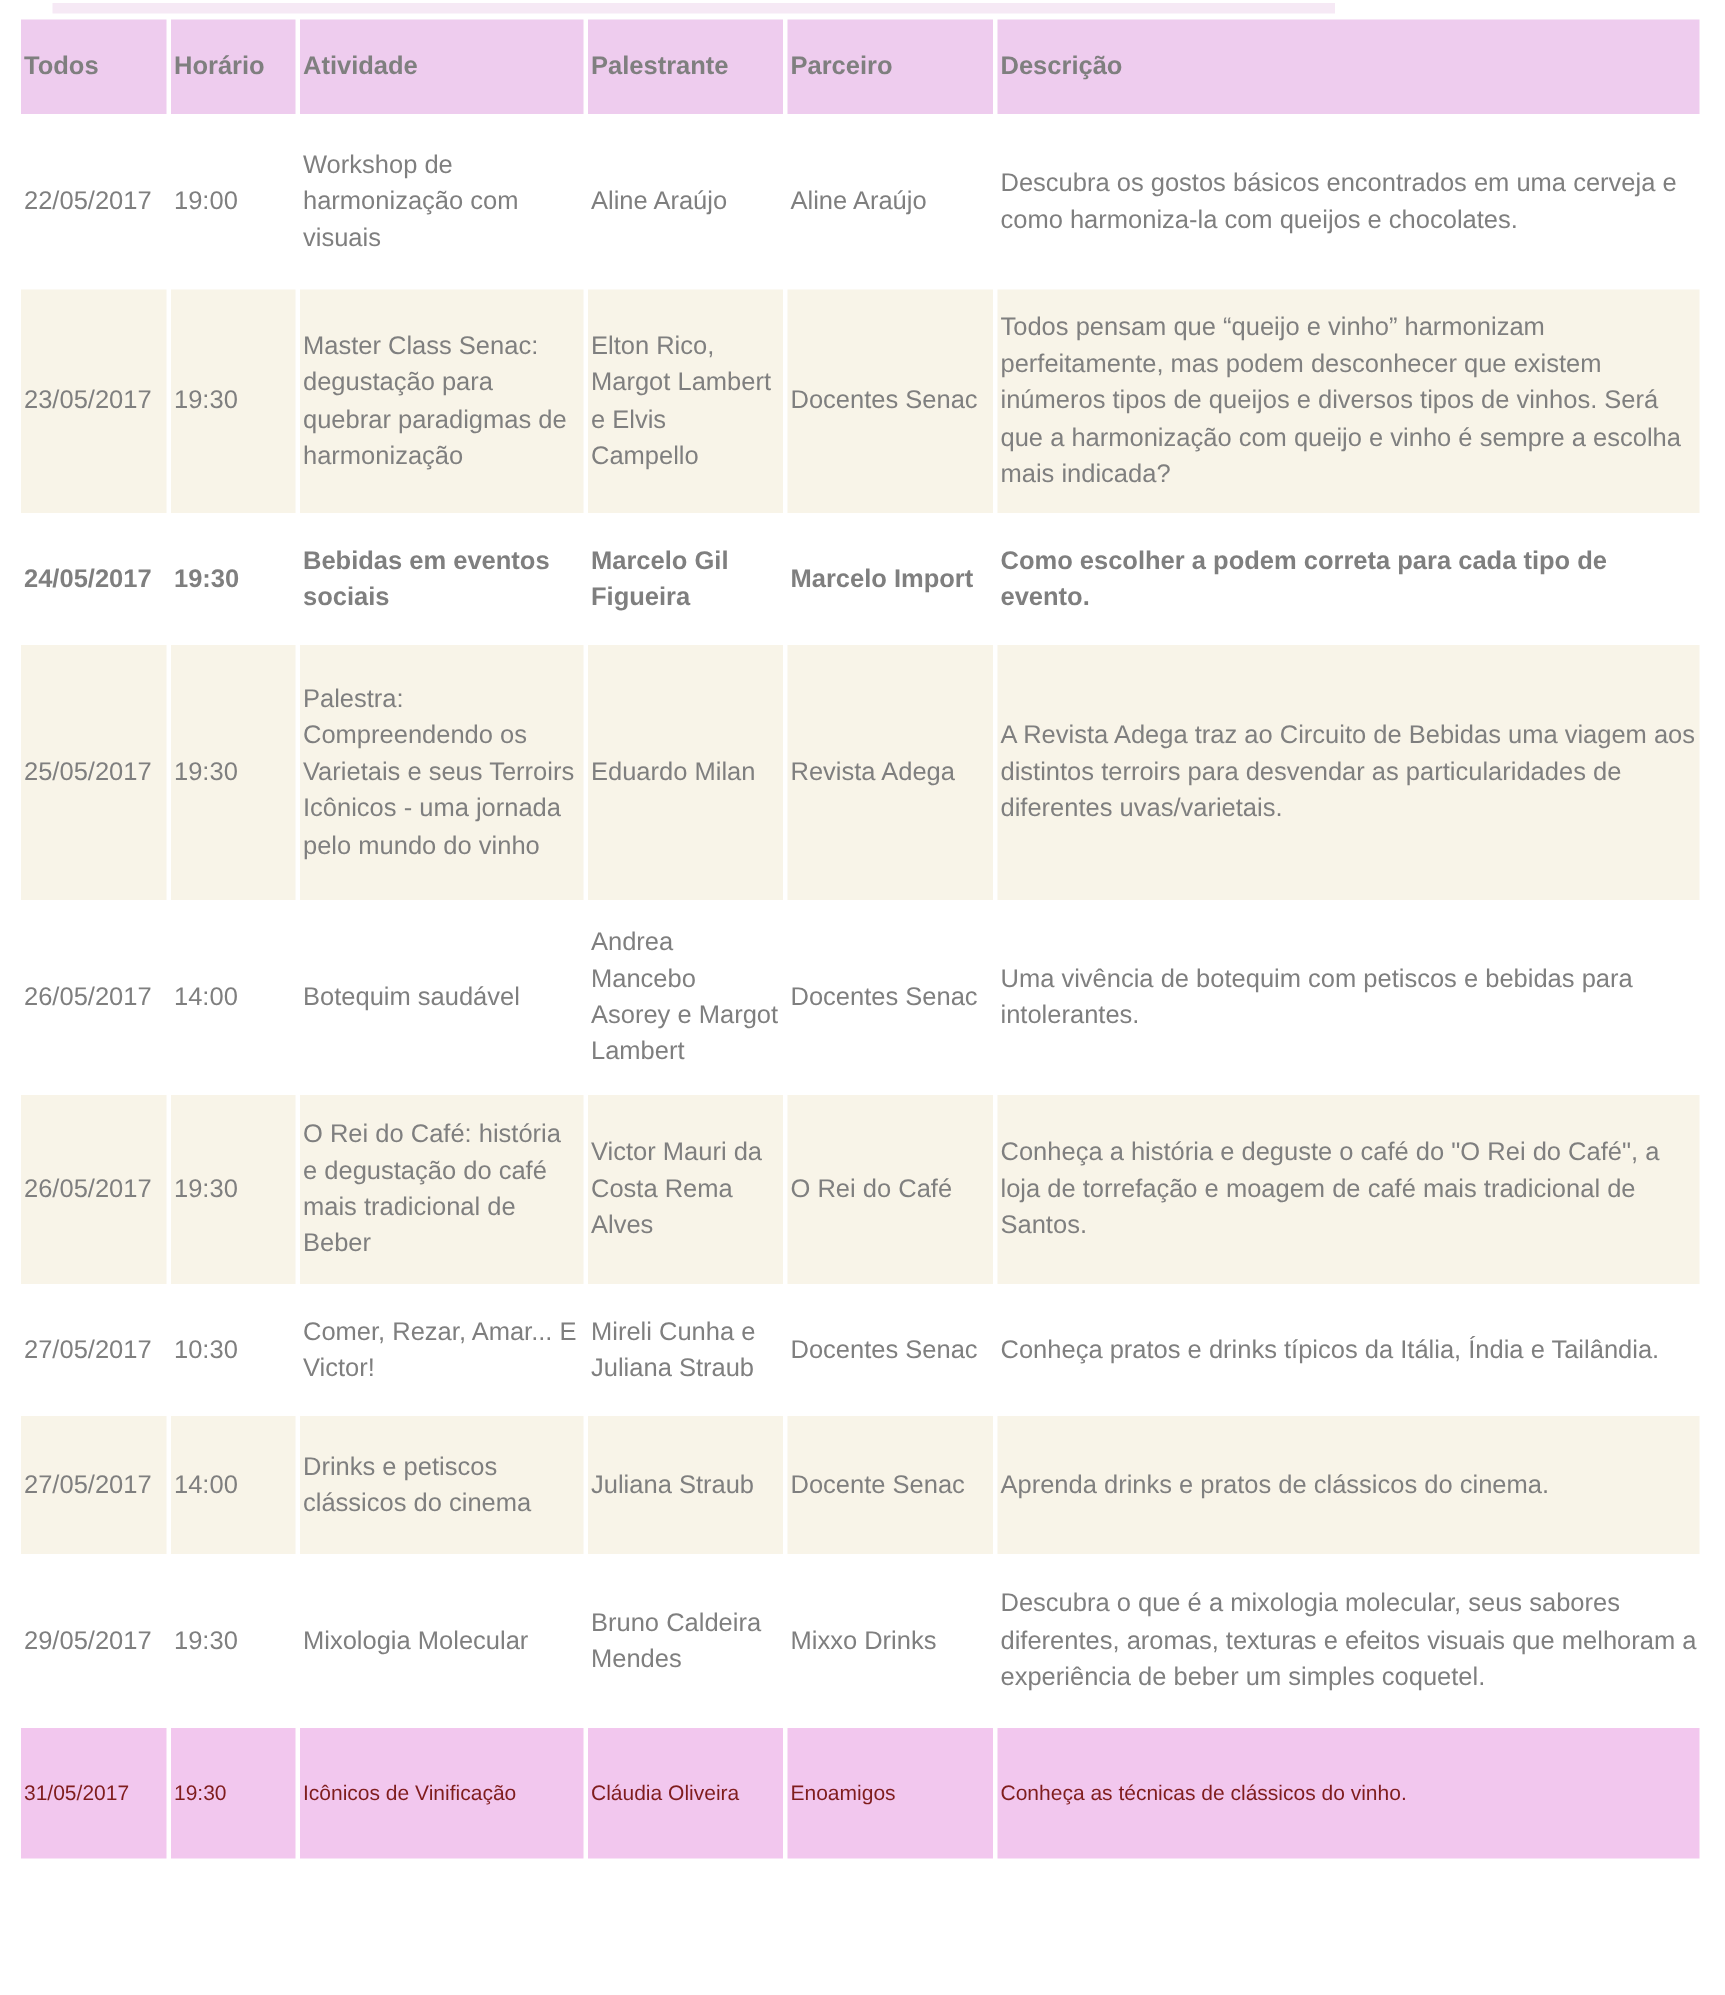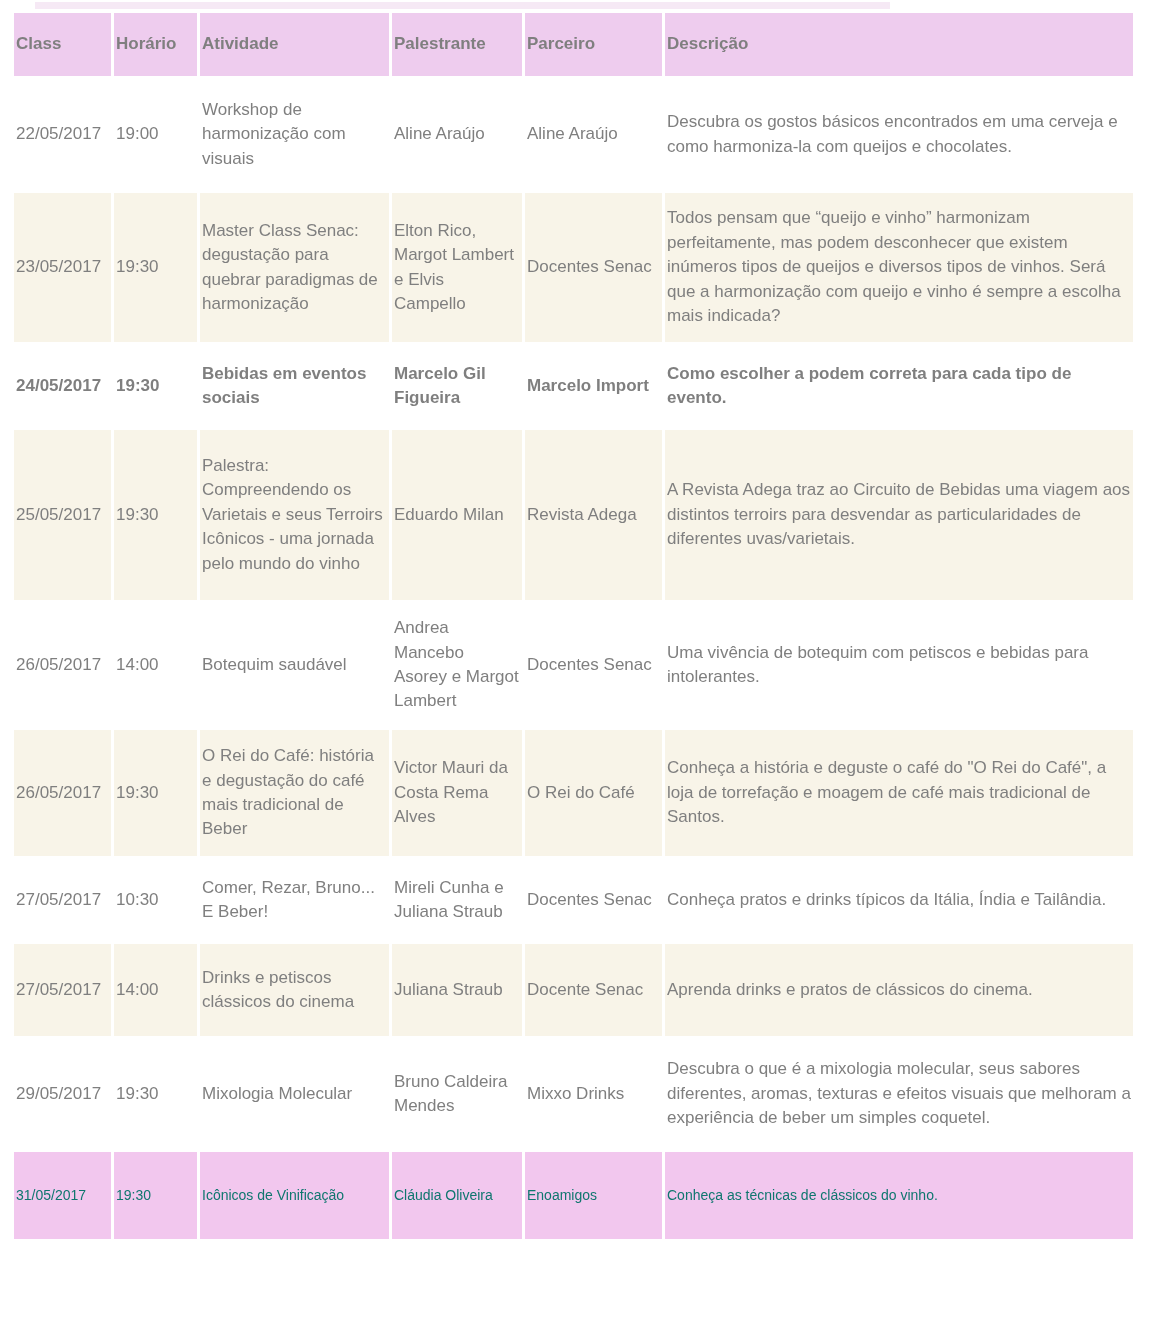--- a/index.html
+++ b/index.html
@@ -42,21 +42,21 @@
   thead th {
     background: #eeccee;
     color: #666666;
     font-weight: bold;
     height: 63px;
   }
   tr.white td  { background: #ffffff; }
   tr.beige td  { background: #f8f4e8; }
   tr.pink td {
     background: #f2c7ee;
-    color: #0f766e;
+    color: #7f1d1d;
     font-size: 14px;
   }
   td.bold { font-weight: normal; color: #8a2489; }
   
   tbody tr:nth-child(1)  { height: 111px; }
   tbody tr:nth-child(2)  { height: 149px; }
   tbody tr:nth-child(3)  { height: 82px; font-weight: bold;  }
   tbody tr:nth-child(4)  { height: 170px; }
   tbody tr:nth-child(5)  { height: 124px; }
   tbody tr:nth-child(6)  { height: 126px; }
@@ -81,21 +81,21 @@
   <colgroup>
     <col class="c-data">
     <col class="c-horario">
     <col class="c-atividade">
     <col class="c-palestrante">
     <col class="c-parceiro">
     <col class="c-descricao">
   </colgroup>
   <thead>
     <tr>
-      <th>Class</th>
+      <th>Todos</th>
       <th>Horário</th>
       <th>Atividade</th>
       <th>Palestrante</th>
       <th>Parceiro</th>
       <th>Descrição</th>
     </tr>
   </thead>
   <tbody>
       <tr class="white">
     <td>22/05/2017</td>
@@ -141,21 +141,21 @@
     <td>26/05/2017</td>
     <td>19:30</td>
     <td>O Rei do Café: história e degustação do café mais tradicional de Beber</td>
     <td>Victor Mauri da Costa Rema Alves</td>
     <td>O Rei do Café</td>
     <td>Conheça a história e deguste o café do "O Rei do Café", a loja de torrefação e moagem de café mais tradicional de Santos.</td>
   </tr>
       <tr class="white">
     <td>27/05/2017</td>
     <td>10:30</td>
-    <td>Comer, Rezar, Bruno... E Beber!</td>
+    <td>Comer, Rezar, Amar... E Victor!</td>
     <td>Mireli Cunha e Juliana Straub</td>
     <td>Docentes Senac</td>
     <td>Conheça pratos e drinks típicos da Itália, Índia e Tailândia.</td>
   </tr>
       <tr class="beige">
     <td>27/05/2017</td>
     <td>14:00</td>
     <td>Drinks e petiscos clássicos do cinema</td>
     <td>Juliana Straub</td>
     <td>Docente Senac</td>

